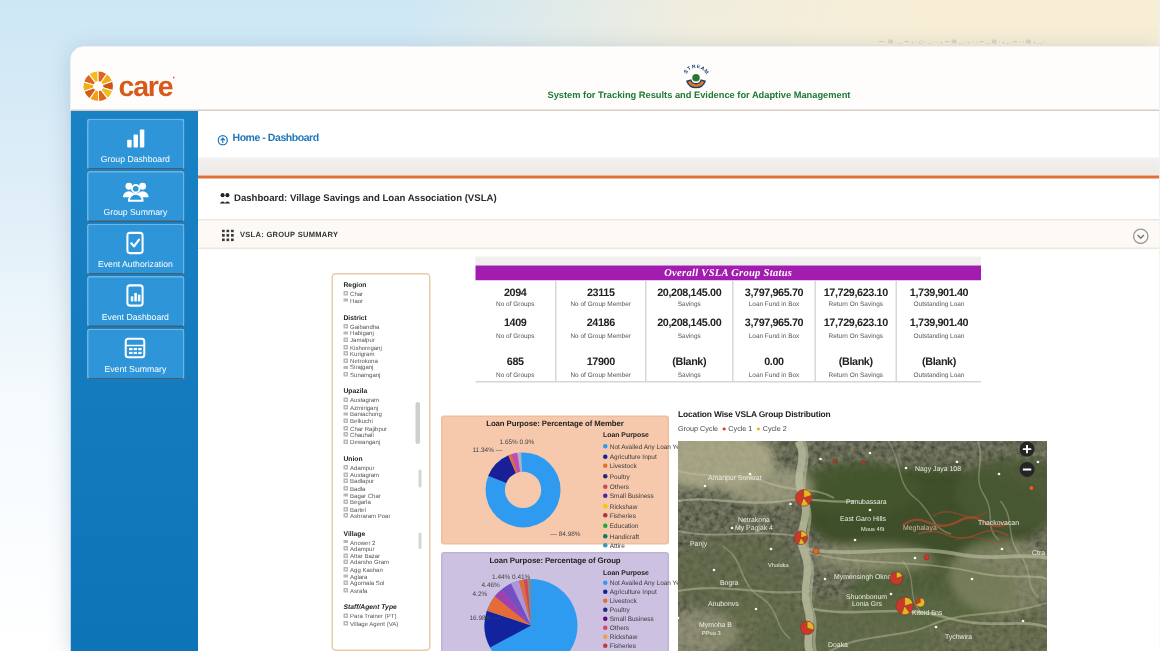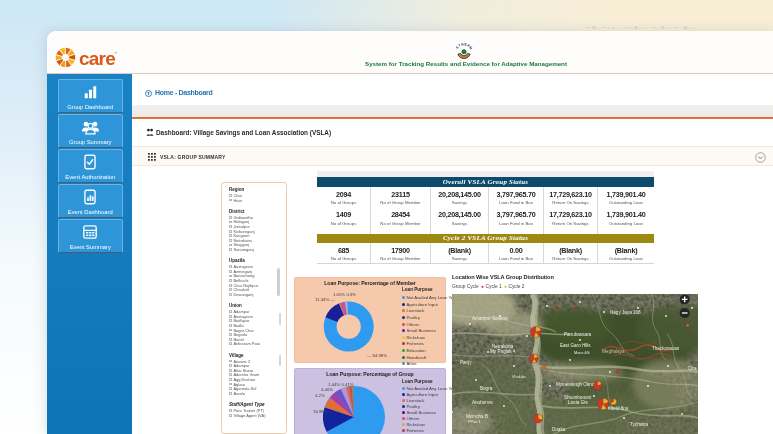--- a/index.html
+++ b/index.html
@@ -66,21 +66,21 @@
     font-size:4px; color:#555; overflow:hidden; padding:0 0 0 7px;
   }
   .filters .h { font-size:4.5px; line-height:5px; font-weight:bold; color:#222; margin:6.5px 0 1.2px 0; }
   .filters .i { display:flex; align-items:center; height:4.6px; white-space:nowrap; }
   .filters .cb { display:inline-block; width:2.8px; height:2.8px; border:0.5px solid #b9b9b9; margin-right:1.6px; flex:none; }
   .scrollthumb { position:absolute; left:145px; top:194px; width:3px; height:28px; background:#cfcfcf; border-radius:2px; }
   
   .vtable { position:absolute; left:185px; top:97px; width:337px; }
   .graystrip { height:6px; background:#f1efee; }
   .band { height:10px; text-align:center; color:#fff; font-family:"Liberation Serif", serif; font-style:italic; font-weight:bold; font-size:7px; line-height:10px; letter-spacing:0.2px; }
-  .band.b1 { background:#0c4a6e; }
+  .band.b1 { background:#a21caf; }
   .band.b2 { background:#b85a30; }
   .band.b3 { background:#9d8912; height:9.5px; line-height:9.5px; }
   .statrow { display:flex; background:#fff; }
   .statrow .c { border-right:1px solid #d8d8d8; text-align:center; padding-top:2.5px; }
   .statrow .c:last-child { border-right:none; }
   .statrow .v { font-size:7.2px; font-weight:bold; color:#222; letter-spacing:-0.25px; }
   .statrow .l { font-size:4.3px; color:#555; margin-top:1.5px; }
   
   .chartpanel { position:absolute; left:162px; width:152px; border-radius:2px; }
   .cp1 { top:203px; height:86px; background:#f6c9ac; border:1px solid #eebf9e; }
@@ -317,41 +317,40 @@
             <div class="v">1,739,901.40</div>
             <div class="l">Outstanding Loan</div>
           </div>
         </div>
         <div class="statrow" style="height:26px;">
           <div class="c" style="width:54px;">
             <div class="v">1409</div>
             <div class="l">No of Groups</div>
           </div>
           <div class="c" style="width:60px;">
-            <div class="v">28454</div>
+            <div class="v">24186</div>
             <div class="l">No of Group Member</div>
           </div>
           <div class="c" style="width:58px;">
             <div class="v">20,208,145.00</div>
             <div class="l">Savings</div>
           </div>
           <div class="c" style="width:55px;">
             <div class="v">3,797,965.70</div>
             <div class="l">Loan Fund in Box</div>
           </div>
           <div class="c" style="width:54px;">
             <div class="v">17,729,623.10</div>
             <div class="l">Return On Savings</div>
           </div>
           <div class="c" style="width:56px;">
             <div class="v">1,739,901.40</div>
             <div class="l">Outstanding Loan</div>
           </div>
         </div>
-        <div class="band b3">Cycle 2 VSLA Group Status</div>
         <div class="statrow" style="height:21px;border-bottom:1px solid #d9d5d1;">
           <div class="c" style="width:54px;">
             <div class="v">685</div>
             <div class="l">No of Groups</div>
           </div>
           <div class="c" style="width:60px;">
             <div class="v">17900</div>
             <div class="l">No of Group Member</div>
           </div>
           <div class="c" style="width:58px;">

